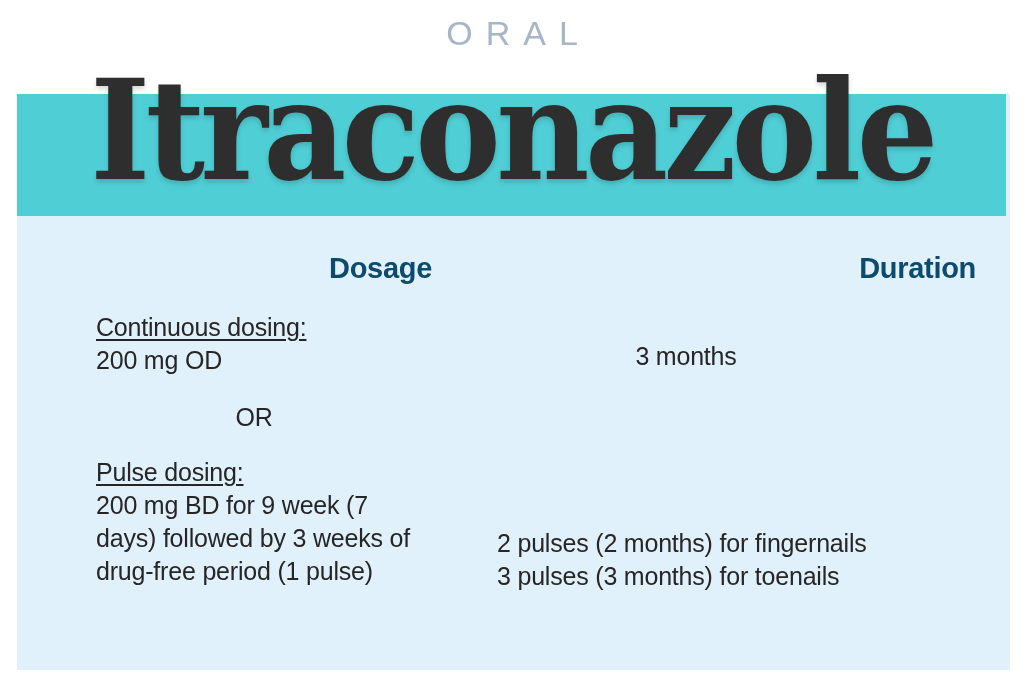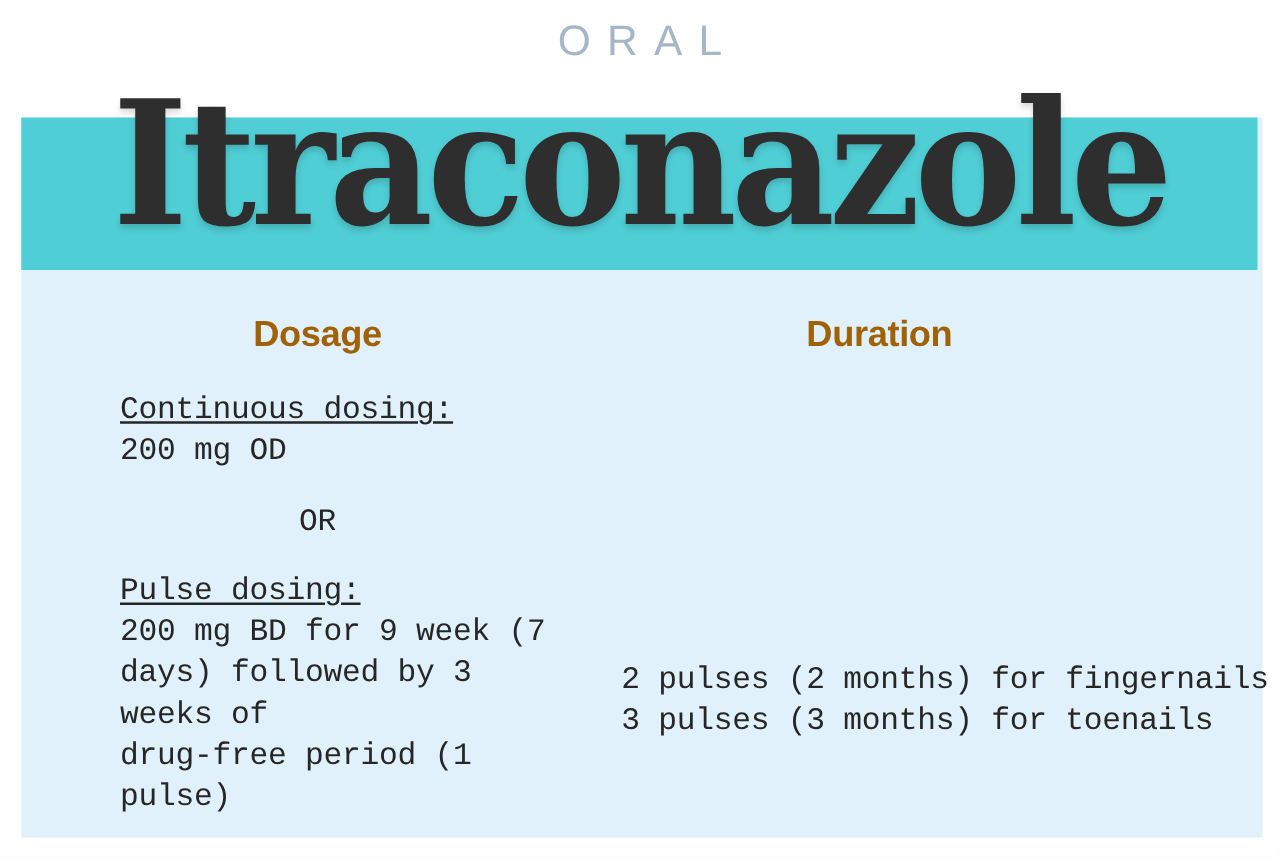--- a/index.html
+++ b/index.html
@@ -81,31 +81,31 @@
     height: 454px;
   }
 
   .col-head {
     position: absolute;
     top: 38px;
     font-family: "Liberation Sans", sans-serif;
     font-weight: 700;
     font-size: 29px;
     line-height: 1;
-    color: #a16207;
+    color: #0c4a6e;
     letter-spacing: -0.3px;
     white-space: nowrap;
-    text-align: center;
+    text-align: right;
   }
   .col-head.dosage   { left: 59px;  width: 356px; }
   .col-head.duration { left: 414px; width: 545px; }
 
   .cell {
     position: absolute;
-    font-family: Liberation Mono, monospace;
+    font-family: Liberation Sans, sans-serif;
     font-weight: 400;
     font-size: 25px;
     line-height: 33px;
     color: #262626;
     letter-spacing: -0.2px;
   }
 
   .cell .ul {
     text-decoration: underline;
     text-underline-offset: 3px;
@@ -160,20 +160,21 @@
 <div class="table">
 
   <div class="col-head dosage">Dosage</div>
   <div class="col-head duration">Duration</div>
 
   <div class="cell continuous">
     <span class="line ul">Continuous dosing:</span>
     <span class="line">200 mg OD</span>
   </div>
 
+  <div class="cell cont-duration">3 months</div>
 
   <div class="cell or-sep">OR</div>
 
   <div class="cell pulse">
     <span class="line ul">Pulse dosing:</span>
     <span class="wrapline">200 mg BD for 9 week (7</span>
     <span class="wrapline">days) followed by 3 weeks of</span>
     <span class="wrapline">drug-free period (1 pulse)</span>
   </div>
 

